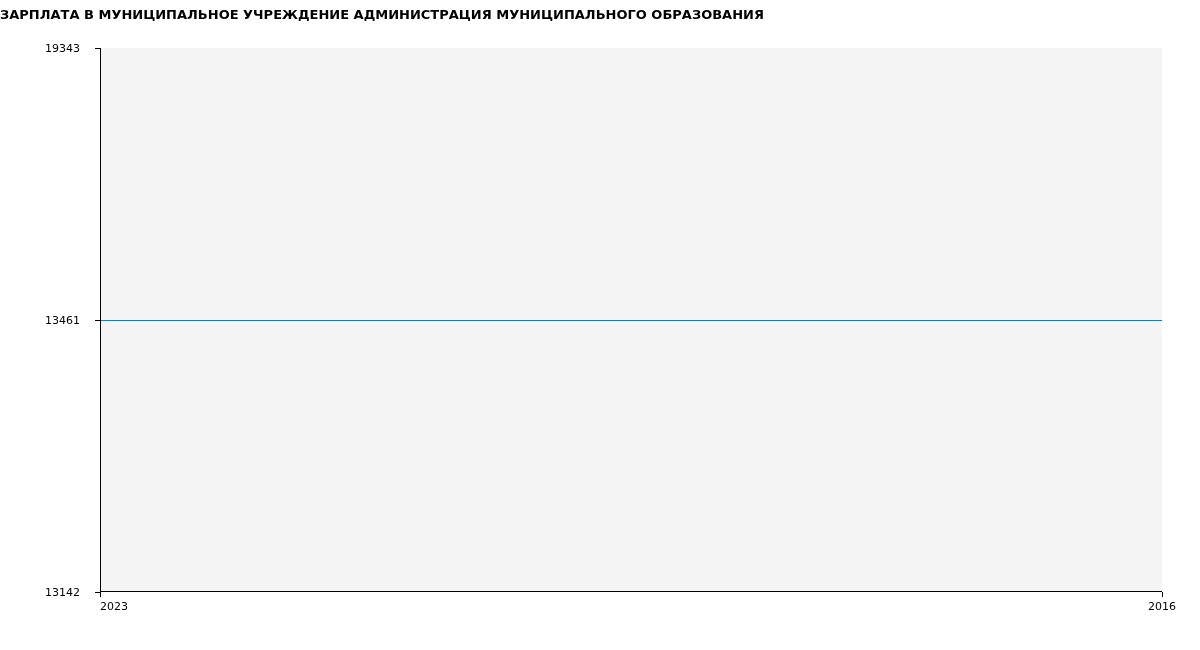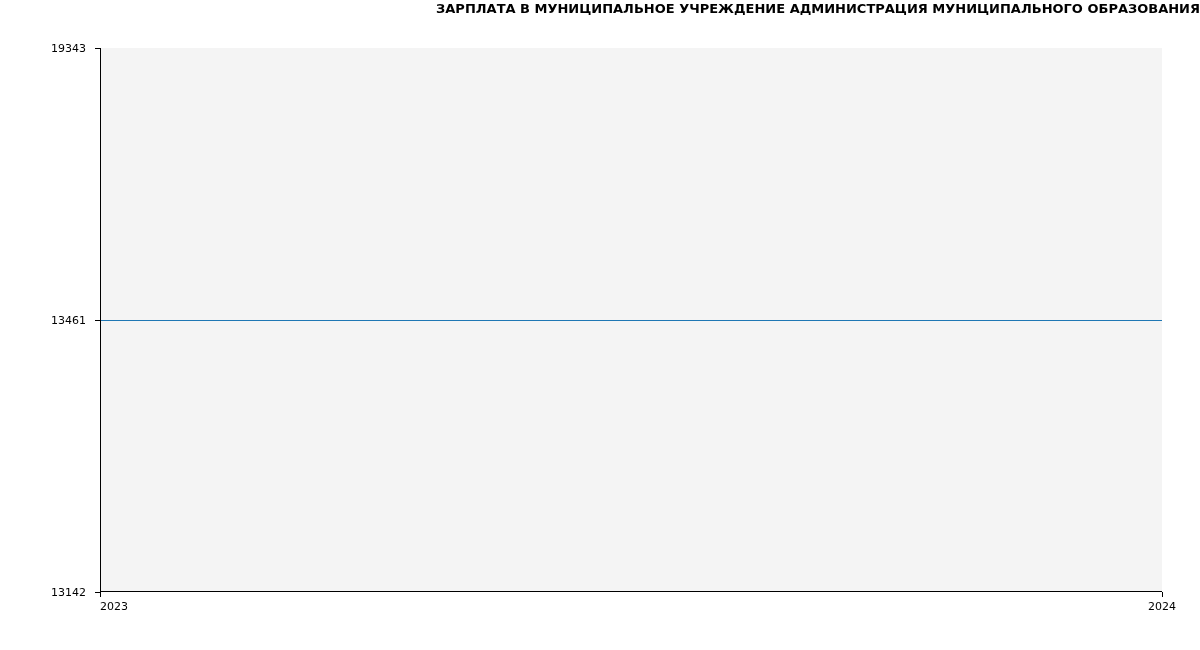--- a/index.html
+++ b/index.html
@@ -4,25 +4,26 @@
   <style>
     * { margin: 0; padding: 0; box-sizing: border-box; }
     body {
       font-family: "DejaVu Sans", Verdana, Geneva, sans-serif;
       background: #fff;
       width: 1200px;
       height: 650px;
       position: relative;
     }
     .title {
-      text-align: right;
+      text-align: left;
       font-size: 13px;
       font-weight: bold;
       color: #000;
       line-height: 1.35;
+      padding-top: 6px;
     }
     .chart-container {
       position: absolute;
       left: 100px;
       top: 48px;
       width: 1062px;
       height: 544px;
     }
     .plot-area {
       position: absolute;
@@ -44,21 +45,21 @@
     .data-line {
       position: absolute;
       left: 0;
       width: 100%;
       top: 50%;
       border-top: 1.5px solid #1f77b4;
     }
     .y-tick {
       position: absolute;
       right: 100%;
-      margin-right: 14px;
+      margin-right: 20px;
       font-size: 11px;
       color: #000;
       transform: translateY(-50%);
       white-space: nowrap;
     }
     .y-tick-mark {
       position: absolute;
       right: 100%;
       width: 5px;
       border-top: 1px solid #000;
@@ -97,14 +98,14 @@
   <span class="y-tick-mark" style="top:50%"></span>
   <span class="y-tick" style="top:50%">13461</span>
 
   <span class="y-tick-mark" style="top:100%"></span>
   <span class="y-tick" style="top:100%">13142</span>
 
   <span class="x-tick-mark" style="left:0"></span>
   <span class="x-tick" style="left:14px">2023</span>
 
   <span class="x-tick-mark" style="left:100%"></span>
-  <span class="x-tick" style="left:100%">2024</span>
+  <span class="x-tick" style="left:100%">2016</span>
 </div>
 
 </body></html>

